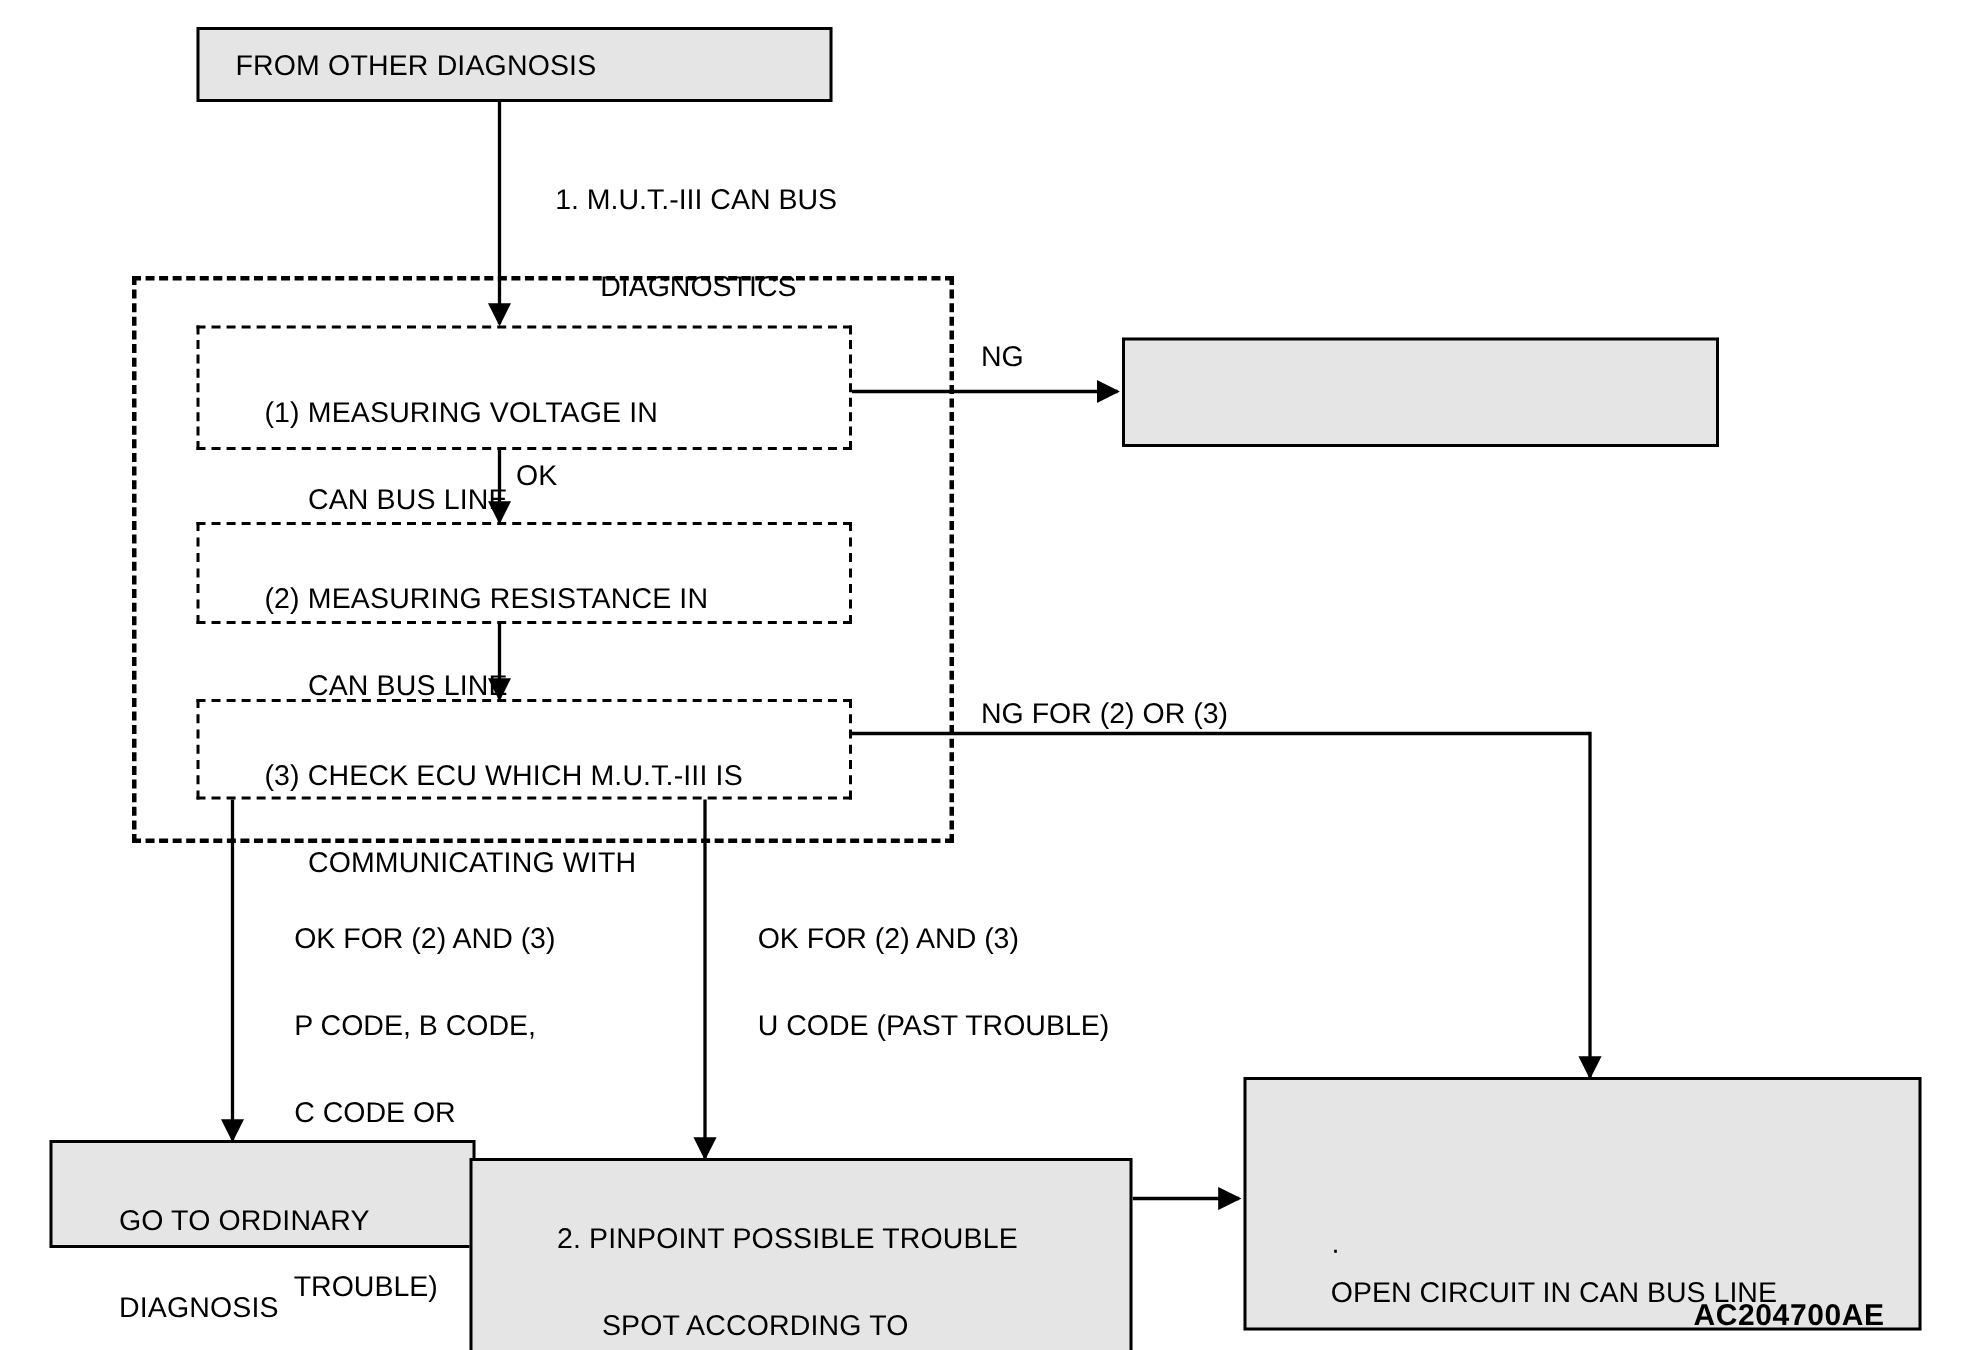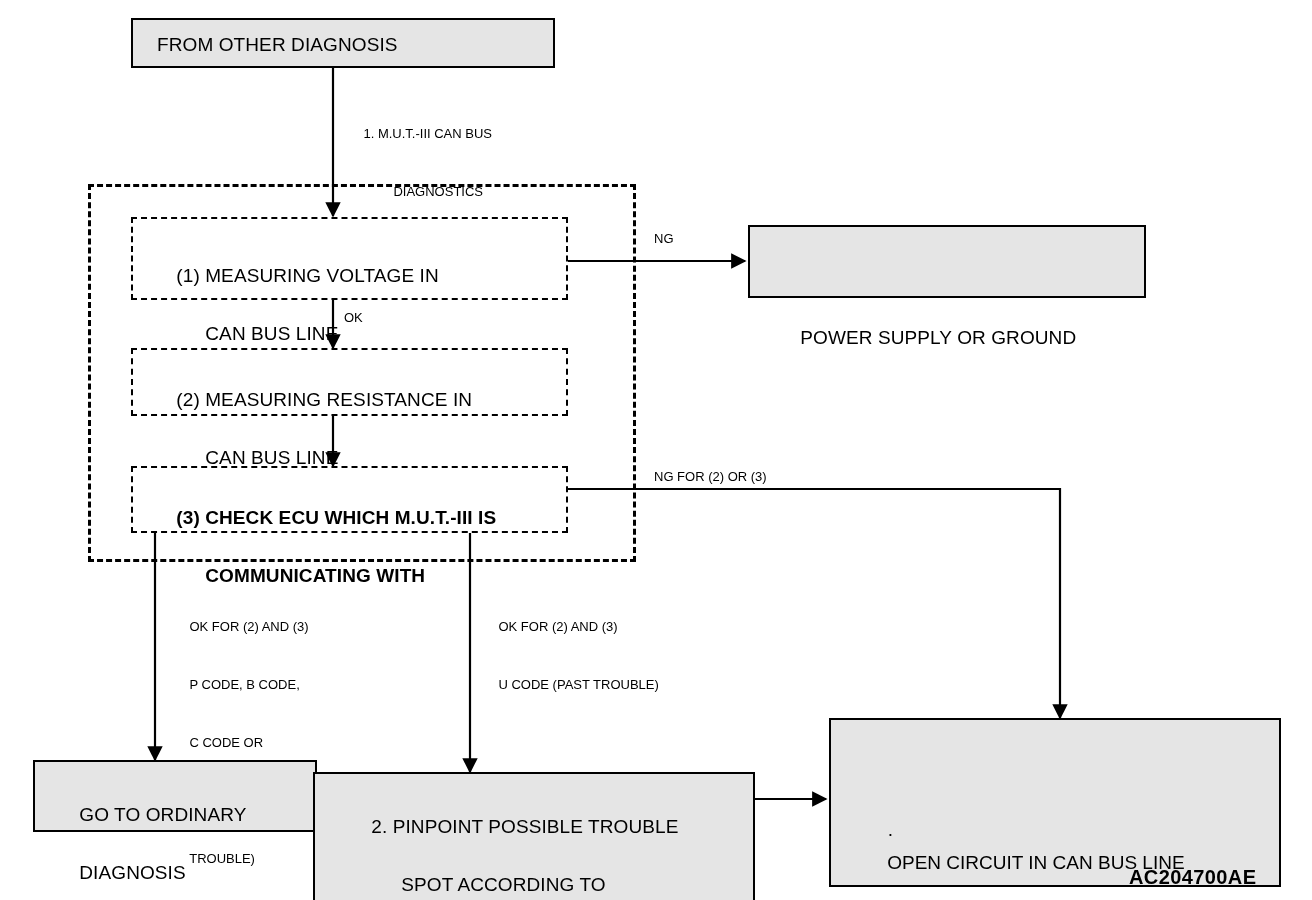--- a/index.html
+++ b/index.html
@@ -30,21 +30,21 @@
   }
   .txt {
     position: absolute;
     font-size: 19px;
     line-height: 29px;
     white-space: pre;
     letter-spacing: 0.1px;
   }
   .lbl {
     position: absolute;
-    font-size: 13px;
+    font-size: 19px;
     line-height: 29px;
     white-space: pre;
   }
   .code {
     position: absolute;
     font-size: 20px;
     font-weight: bold;
     letter-spacing: 0.4px;
     white-space: pre;
   }
@@ -110,32 +110,31 @@
     </div>
   </div>
 
   <div class="lbl" style="left:654px; top:224px;">NG</div>
 
   <div class="lbl" style="left:344px; top:303px;">OK</div>
 
   <div class="box" style="left:748px; top:225px; width:398px; height:73px;">
     <div class="txt" style="left:18px; top:9px;">
       <br>
-      <span>POWER SUPPLY OR GROUND</span>
     </div>
   </div>
 
   <div class="dotbox" style="left:131px; top:348px; width:437px; height:68px;">
     <div class="txt" style="left:11px; top:6px;">
       <span>(2) MEASURING RESISTANCE IN</span><br>
       <span style="margin-left:29px;">CAN BUS LINE</span>
     </div>
   </div>
 
-  <div class="dotbox" style="left:131px; top:466px; width:437px; height:67px;font-weight:bold;">
+  <div class="dotbox" style="left:131px; top:466px; width:437px; height:67px;">
     <div class="txt" style="left:11px; top:6px;">
       <span>(3) CHECK ECU WHICH M.U.T.-III IS</span><br>
       <span style="margin-left:29px;">COMMUNICATING WITH</span>
     </div>
   </div>
 
   <div class="lbl" style="left:654px; top:462px;">NG FOR (2) OR (3)</div>
 
   <div class="lbl" style="left:175px; top:583px;">
     <span>OK FOR (2) AND (3)</span><br>

